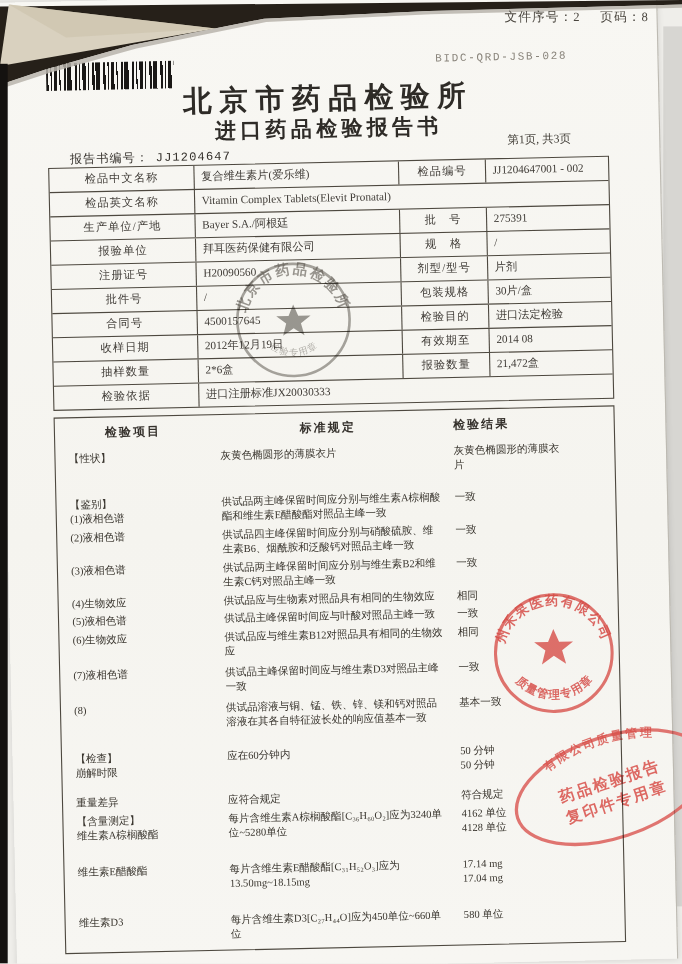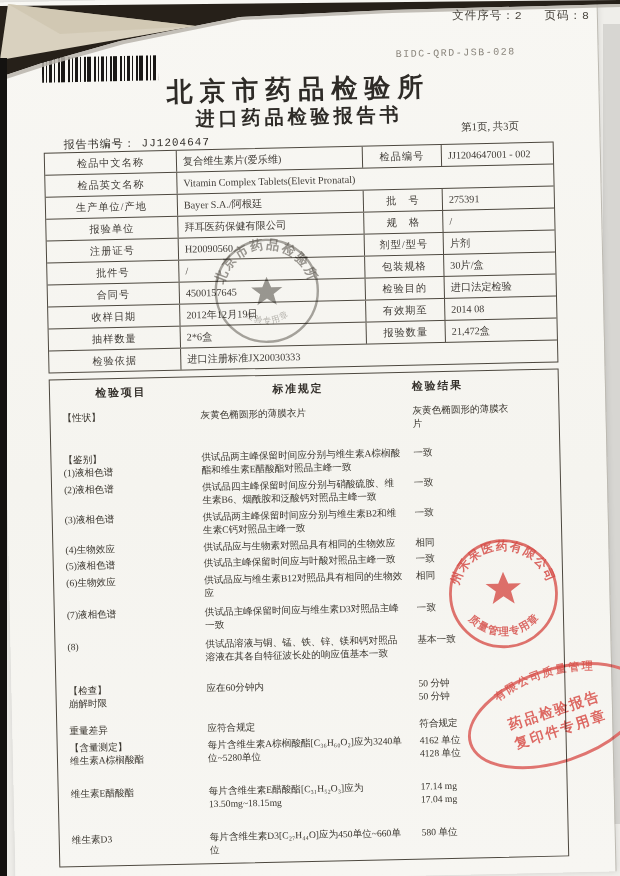--- a/index.html
+++ b/index.html
@@ -18,21 +18,21 @@
     background:linear-gradient(180deg,#f8f7f3 0%,#f5f4ef 55%,#f7f6f2 100%);
     transform:rotate(-1.25deg);transform-origin:50% 50%;
     border-right:1px solid #bdbab2;
     box-shadow:0 0 6px rgba(0,0,0,.12);
   }
   
   .fold-dark{position:absolute;left:0;top:0;width:620px;height:90px;pointer-events:none;}
   .fold-corner{position:absolute;left:0;top:0;width:260px;height:80px;pointer-events:none;}
   .file-line{
     position:absolute;top:8px;right:30px;font-size:11.5px;letter-spacing:1px;color:#4a463f;
-    font-family:Liberation Mono, monospace;
+    font-family:Liberation Serif, serif;
   }
   .barcode{
     position:absolute;left:44px;top:56px;width:116px;height:25px;
     background:repeating-linear-gradient(90deg,
       #191715 0 2px,transparent 2px 4px,#191715 4px 5px,transparent 5px 7px,
       #191715 7px 10px,transparent 10px 12px,#191715 12px 13px,transparent 13px 16px,
       #191715 16px 18px,transparent 18px 19px,#191715 19px 23px,transparent 23px 26px);
   }
   .doc-code{position:absolute;left:398px;top:55px;font-size:10px;letter-spacing:1.5px;color:#8a857c;
     font-family:"Liberation Mono","DejaVu Sans Mono",monospace;}

